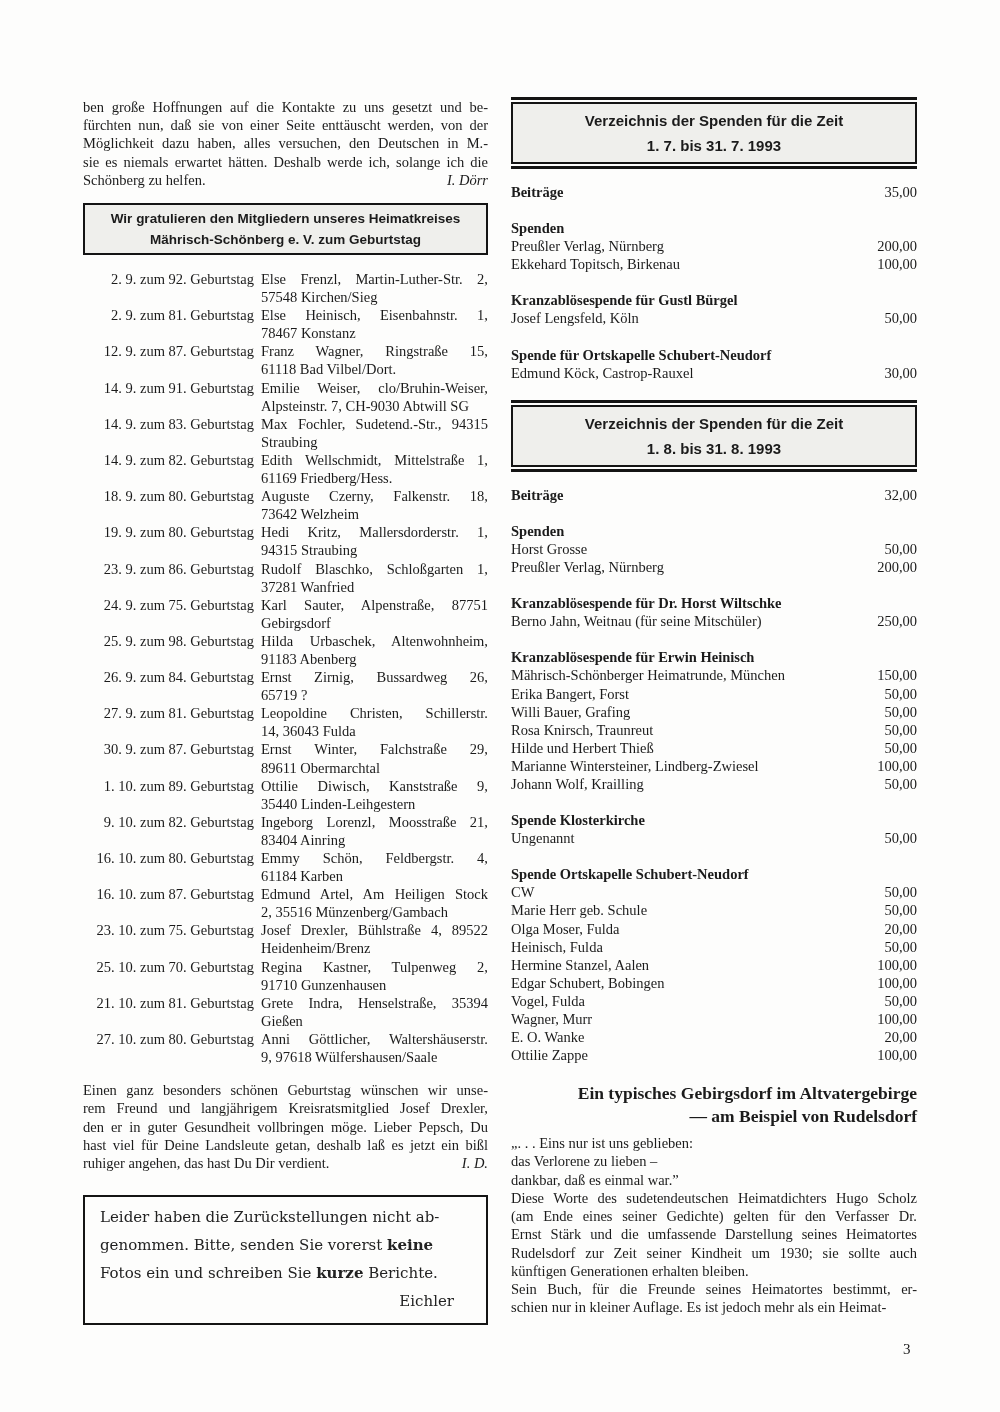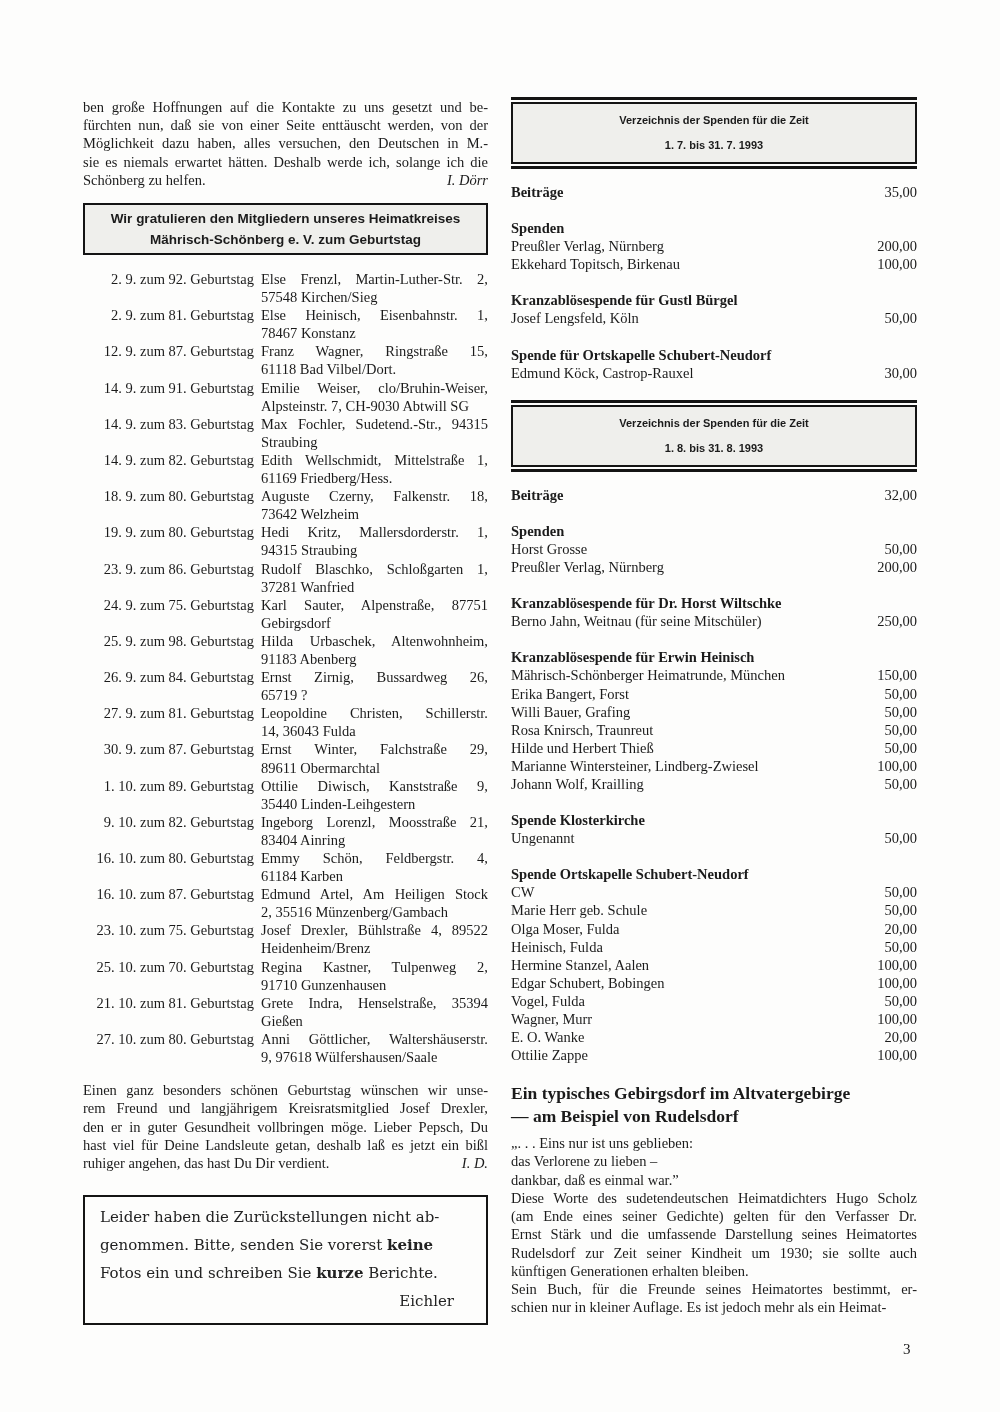--- a/index.html
+++ b/index.html
@@ -40,29 +40,29 @@
   }
   .note-box .b{font-weight:bold;}
   .note-sig{text-align:right;padding-right:18px;}
 
   
   .vbox-outer{border-top:3px solid var(--border);border-bottom:3px solid var(--border);padding:2px 0;}
   .vbox2{margin-top:6px;}
   .vbox{
     border:2px solid var(--border);background:var(--box-bg);text-align:center;
     font-family:"Liberation Sans",sans-serif;font-weight:bold;
-    font-size:11px;line-height:25px;padding:4px 12px;
+    font-size:15px;line-height:25px;padding:4px 12px;
   }
   .donations{margin-top:14px;line-height:18.1px;}
   .group{margin-bottom:18px;}
   .grow{display:flex;justify-content:space-between;}
   .gtitle{font-weight:bold;}
   .amt{white-space:nowrap;padding-left:8px;}
   .article{margin-top:0;}
-  .article-title{font-weight:bold;font-size:17.5px;line-height:23px;text-align:left;}
+  .article-title{font-weight:bold;font-size:17.5px;line-height:23px;text-align:right;}
   .poem{margin-top:6px;}
   .pagenum{position:absolute;left:903px;top:1341px;font-size:15px;font-family:"Liberation Serif",serif;color:var(--text);}
 </style>
 </head>
 <body>
 
 <div class="page">
 
   <div class="col-left body-text">
     <div id="intro" class="para">

